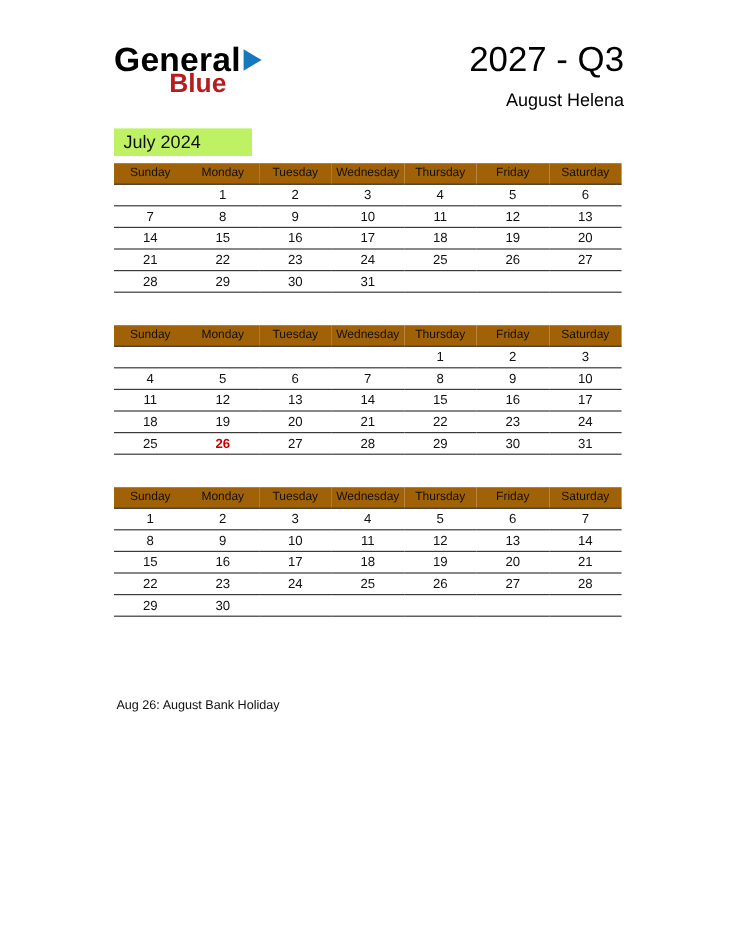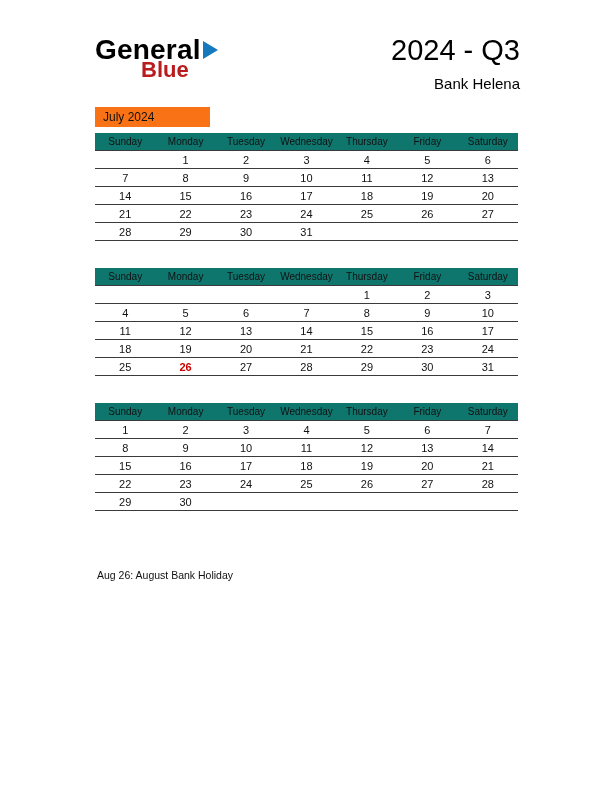--- a/index.html
+++ b/index.html
@@ -28,72 +28,72 @@
   
   .quarter-block { position: absolute; top: 34px; right: 92px; text-align: right; }
   .quarter-title { font-size: 29px; font-weight: 400; color: #000000; }
   .quarter-subtitle { font-size: 15px; margin-top: 8px; color: #000000; }
 
   
   #months { position: absolute; left: 95px; top: 107px; width: 423px; }
   .month { margin-bottom: 27px; }
   .month-title {
     display: inline-block;
-    background: #f97316;
-    font-size: 12px;
+    background: #bef264;
+    font-size: 15px;
     padding: 3px 8px;
     min-width: 99px;
     margin-bottom: 6px;
     color: #111111;
   }
   table.cal {
     width: 423px;
     border-collapse: collapse;
     table-layout: fixed;
   }
   table.cal th {
-    background: #0f766e;
+    background: #a16207;
     font-weight: 400;
     font-size: 10px;
     padding: 3px 0;
     text-align: center;
     border-bottom: 1px solid #3a3a3a;
     color: #111111;
   }
   table.cal td {
     font-size: 11px;
     text-align: center;
     padding: 2.5px 0;
     border-bottom: 1px solid #3a3a3a;
     color: #111111;
   }
   table.cal td.holiday { color: #cc0000; font-weight: 700; }
 
   
   .footer-note {
-    position: absolute; left: 97px; top: 569px;
+    position: absolute; left: 97px; top: 582px;
     font-size: 10.5px; color: #111111;
   }
 </style>
 </head>
 <body>
 
 <div class="page">
 
   <div class="logo">
     <div class="logo-row">
       <span class="logo-general">General</span>
       <span class="logo-triangle"></span>
     </div>
     <div class="logo-blue">Blue</div>
   </div>
 
   <div class="quarter-block">
-    <div class="quarter-title">2024 - Q3</div>
-    <div class="quarter-subtitle">Bank Helena</div>
+    <div class="quarter-title">2027 - Q3</div>
+    <div class="quarter-subtitle">August Helena</div>
   </div>
 
   <div id="months">
       <section class="month"><div class="month-title">July 2024</div><table class="cal">
           <thead>
             <tr>
               <th>Sunday</th>
               <th>Monday</th>
               <th>Tuesday</th>
               <th>Wednesday</th>

